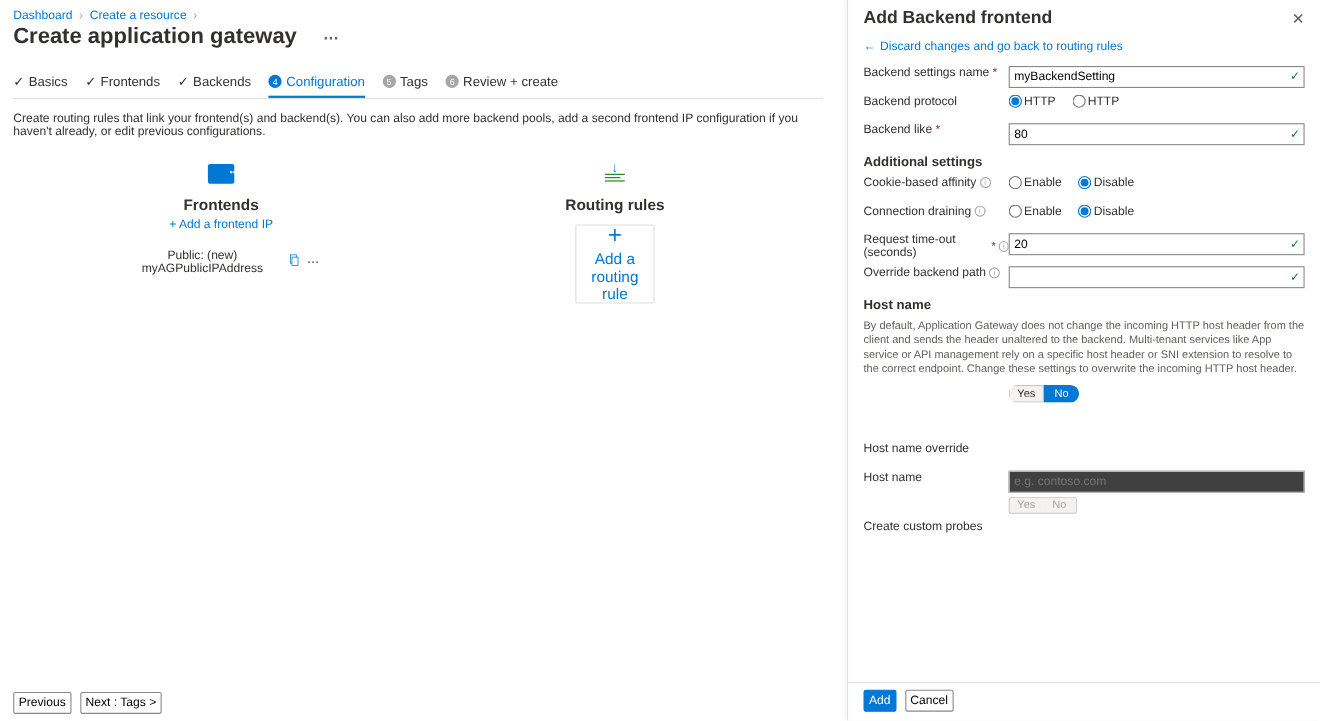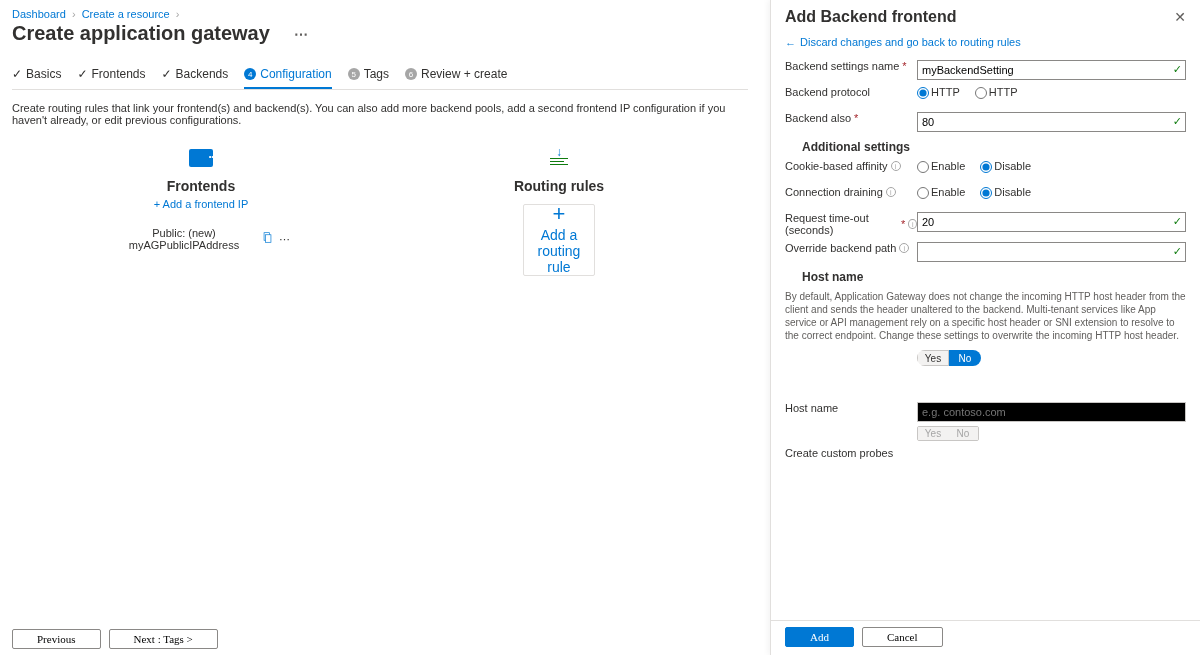--- a/index.html
+++ b/index.html
@@ -28,53 +28,53 @@
   .link-small { color:#0078d4; font-size:11px; cursor:pointer; margin-top:4px; display:inline-block; }
   .fe-item { font-size:11px; color:#323130; margin-top:16px; display:flex; align-items:center; justify-content:center; gap:6px;}
   .fe-actions { color:#0078d4; cursor:pointer; font-size:12px; }
   .fe-dots { cursor:pointer; }
 
   .card { width:72px; height:72px; border:1px solid #e1dfdd; border-radius:2px; margin:10px auto 0; display:flex; flex-direction:column; align-items:center; justify-content:center; font-size:10px; color:#0078d4; cursor:pointer; }
   .card .plus { font-size:22px; line-height:22px; color:#0078d4; }
   .card .txt { color:#0078d4; font-size:14px; padding:2px 6px; }
 
   .bottom-bar { position:absolute; bottom:6px; left:12px; display:flex; gap:8px; }
-  .btn { border:1px solid #8a8886; background:#fff; font-size:11px; padding:3px 24px; cursor:pointer; border-radius:2px;font-family:Liberation Serif, serif; }
+  .btn { border:1px solid #8a8886; background:#fff; font-size:11px; padding:3px 4px; cursor:pointer; border-radius:2px; }
   .btn.primary { background:#0078d4; color:#fff; border-color:#0078d4; }
 
   
   .panel { position:absolute; top:0; right:0; width:430px; height:655px; background:#fff; border-left:1px solid #e1dfdd; box-shadow:-2px 0 6px rgba(0,0,0,0.05); display:flex; flex-direction:column; }
   .panel-head { padding:8px 14px 4px 14px; display:flex; align-items:center; justify-content:space-between; }
   .panel-title { font-size:16px; font-weight:600; }
   .panel-close { cursor:pointer; color:#605e5c; font-size:14px; }
   .panel-body { padding:6px 14px; flex:1; overflow:auto; }
   .back-link { color:#0078d4; font-size:11px; cursor:pointer; display:flex; align-items:center; gap:4px; margin-bottom:12px; }
 
   .form-row { display:flex; align-items:flex-start; font-size:11px; margin-bottom:6px; min-height:20px; }
   .form-row .lbl { width:132px; color:#323130; display:flex; align-items:center; gap:3px; }
   .form-row .lbl .req { color:#a4262c; }
   .form-row .lbl .info { width:10px; height:10px; border:1px solid #a6a6a6; border-radius:50%; display:inline-flex; align-items:center; justify-content:center; font-size:7px; color:#a6a6a6; cursor:default; }
   .form-row .ctl { flex:1; }
   .txt-input { width:100%; height:20px; border:1px solid #8a8886; font-size:11px; padding:0 18px 0 4px; position:relative; }
   .txt-wrap { position:relative; }
   .txt-wrap .chk { position:absolute; right:4px; top:3px; color:#107c10; font-size:11px; }
   .radio { width:12px; height:12px; vertical-align:middle; accent-color:#0078d4; margin-right:2px; }
   .radio-lbl { font-size:11px; margin-right:12px; }
-  .section-head { font-weight:600; font-size:12px; margin:8px 0 6px 17px; }
+  .section-head { font-weight:600; font-size:12px; margin:8px 0 6px 0; }
   .desc { font-size:10px; color:#605e5c; line-height:1.3; margin-bottom:8px;}
 
   .yn-toggle { display:inline-flex; border-radius:10px; overflow:hidden; font-size:10px; height:16px; }
   .yn-toggle span { width:32px; display:flex; align-items:center; justify-content:center; cursor:pointer; }
   .yn-toggle .no { background:#0078d4; color:#fff; }
   .yn-toggle .yes { background:#f3f2f1; color:#323130; border:1px solid #c8c6c4; }
 
   .yn-toggle2 { display:inline-flex; font-size:10px; border:1px solid #c8c6c4; border-radius:2px; overflow:hidden; }
   .yn-toggle2 span { width:30px; text-align:center; padding:1px 0; background:#f3f2f1; color:#a6a6a6; }
 
-  .disabled-input { width:100%; height:20px; border:1px solid #c8c6c4; background:#000000; font-size:11px; padding:0 4px; color:#a6a6a6; }
+  .disabled-input { width:100%; height:20px; border:1px solid #c8c6c4; background:#404040; font-size:11px; padding:0 4px; color:#a6a6a6; }
 
   .panel-foot { padding:6px 14px 8px; border-top:1px solid #e1dfdd; display:flex; gap:8px; }
 
   
   .fe-glyph { width:24px; height:18px; background:#0078d4; border-radius:2px; position:relative;}
   .fe-glyph::after { content:"•••"; color:#fff; font-size:8px; position:absolute; width:100%; text-align:center; top:3px;}
   .rr-glyph { width:24px; height:20px; display:flex; flex-direction:column; gap:2px; align-items:center;}
   .rr-glyph .dl { color:#0078d4; font-size:12px; line-height:8px;}
   .rr-glyph .lines span { display:block; width:18px; height:1px; background:#107c10; margin-bottom:2px;}
   .rr-glyph .lines span:nth-child(1){width:18px}
@@ -199,21 +199,21 @@
           <span>Backend protocol</span>
         </div>
       <div class="ctl">
         <input type="radio" class="radio" checked="" style=""><span class="radio-lbl">HTTP</span>
         <input type="radio" class="radio" style=""><span class="radio-lbl">HTTP</span>
       </div>
     </div>
 
     <div class="form-row">
       <div class="lbl">
-          <span>Backend also</span>
+          <span>Backend like</span>
           <span class="req">*</span>
         </div>
       <div class="ctl txt-wrap">
         <input class="txt-input" value="80" style="">
         <span class="chk">✓</span>
       </div>
     </div>
 
     <div class="section-head">Additional settings</div>
 
@@ -271,20 +271,26 @@
         <div class="yn-toggle">
           <span class="yes">Yes</span>
           <span class="no">No</span>
         </div>
       </div>
     </div>
 
     <div class="form-row">
     </div>
 
+    <div class="form-row">
+      <div class="lbl">
+          <span>Host name override</span>
+        </div>
+      <div class="ctl"></div>
+    </div>
     <div class="form-row">
       <div class="lbl">
           <span>Host name</span>
         </div>
       <div class="ctl">
         <input class="disabled-input" disabled="" placeholder="e.g. contoso.com" style="">
         <div class="yn-toggle2" style="margin-top:4px;">
           <span>Yes</span>
           <span>No</span>
         </div>

